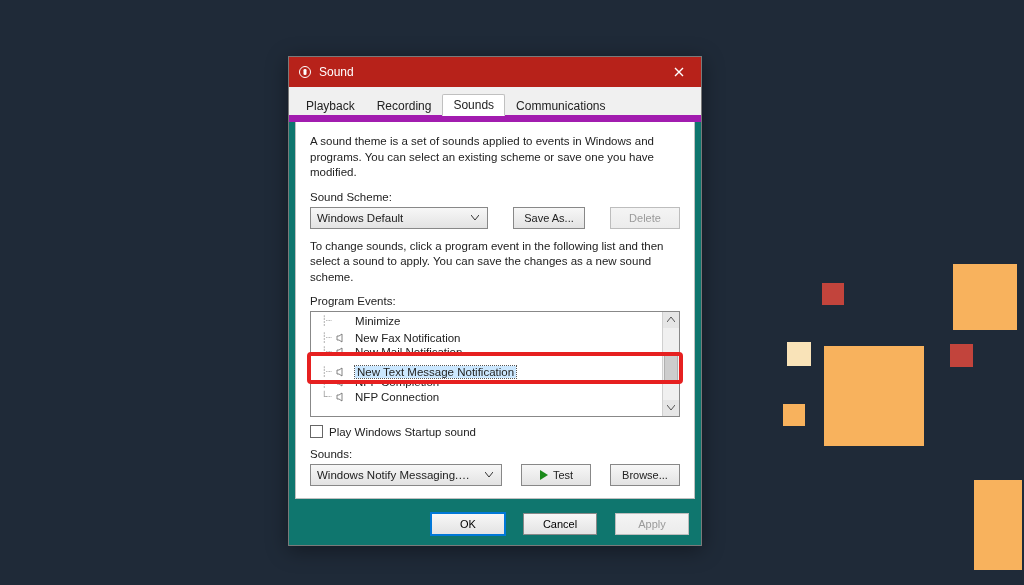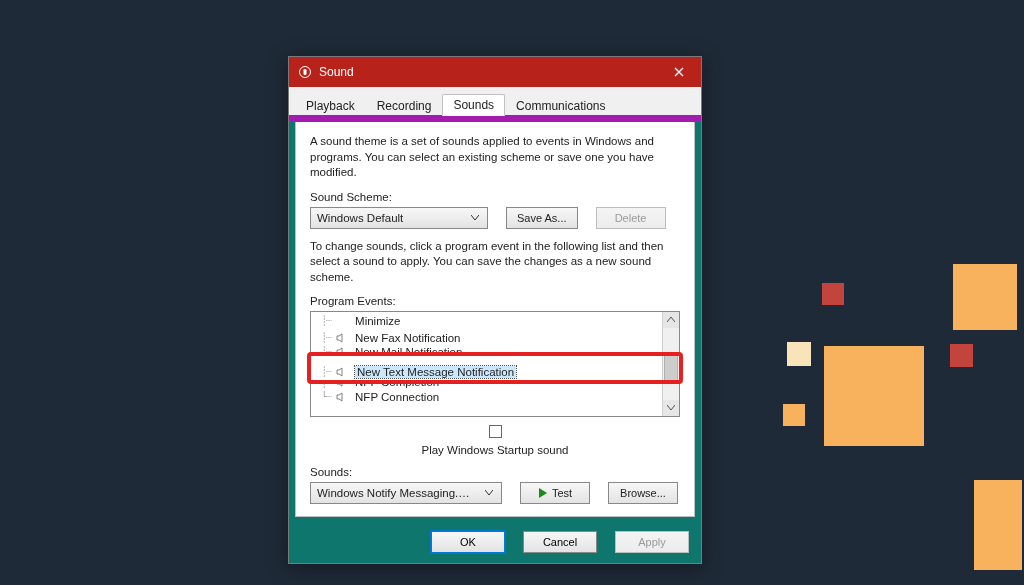--- a/index.html
+++ b/index.html
@@ -106,20 +106,21 @@
   .label {
     font-size: 11.5px;
     margin-bottom: 4px;
   }
 
   .row {
     display: flex;
     gap: 6px;
     align-items: center;
     margin-bottom: 10px;
+    justify-content: space-between;
   }
 
   .combo {
     background: linear-gradient(#f7f7f7,#e3e3e3);
     border: 1px solid #888;
     height: 22px;
     display: flex;
     align-items: center;
     padding: 0 4px 0 6px;
     font-size: 11.5px;
@@ -240,21 +241,20 @@
     border-radius: 4px;
     pointer-events: none;
   }
 
   .checkbox-row {
     display: flex;
     align-items: center;
     gap: 6px;
     font-size: 11.5px;
     margin: 8px 0 10px 0;
-    flex-direction: column;
   }
   .checkbox {
     width: 13px; height: 13px;
     border: 1px solid #666;
     background: #fff;
     box-sizing: border-box;
   }
 
   .footer {
     display: flex;

